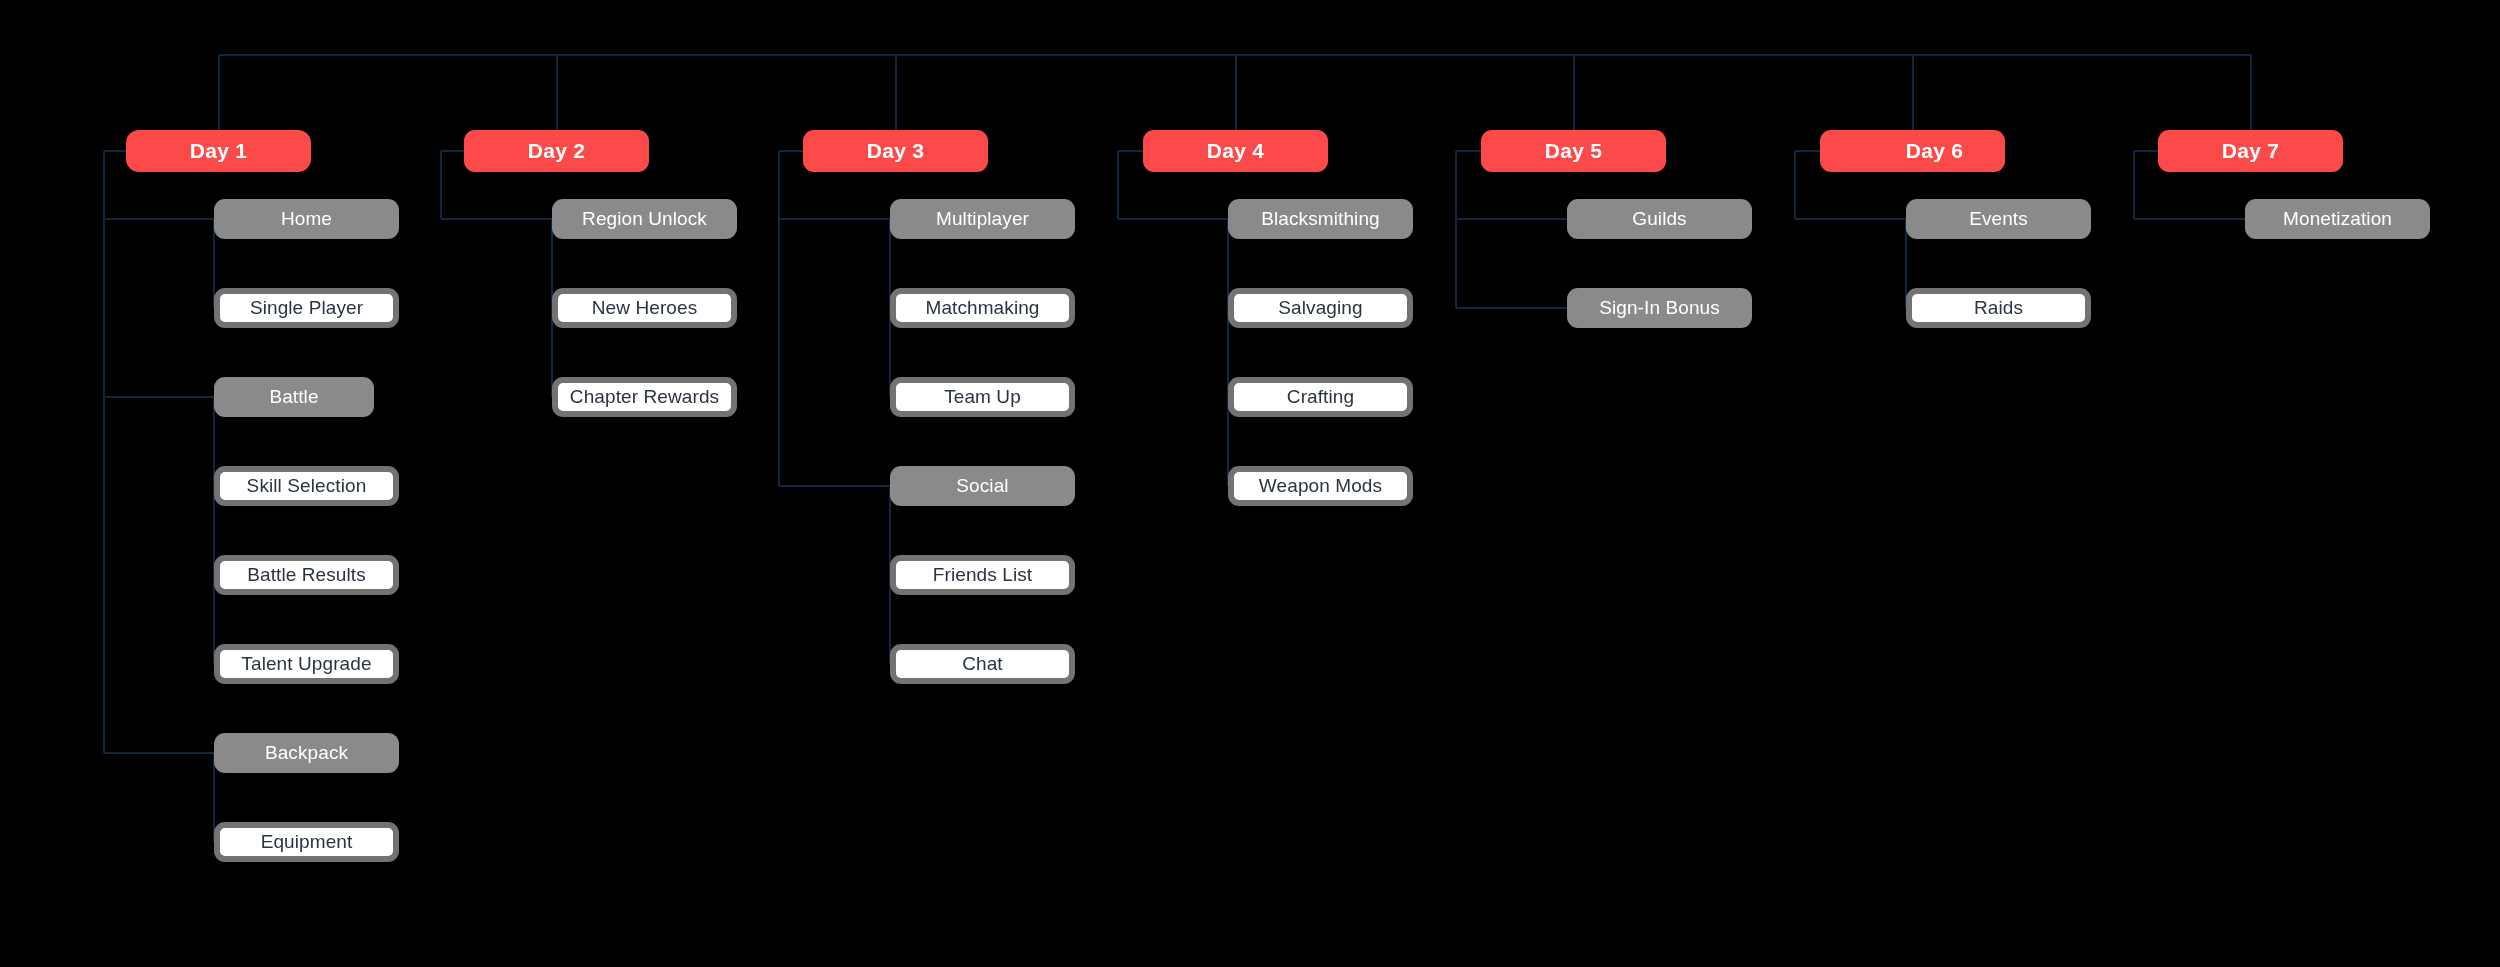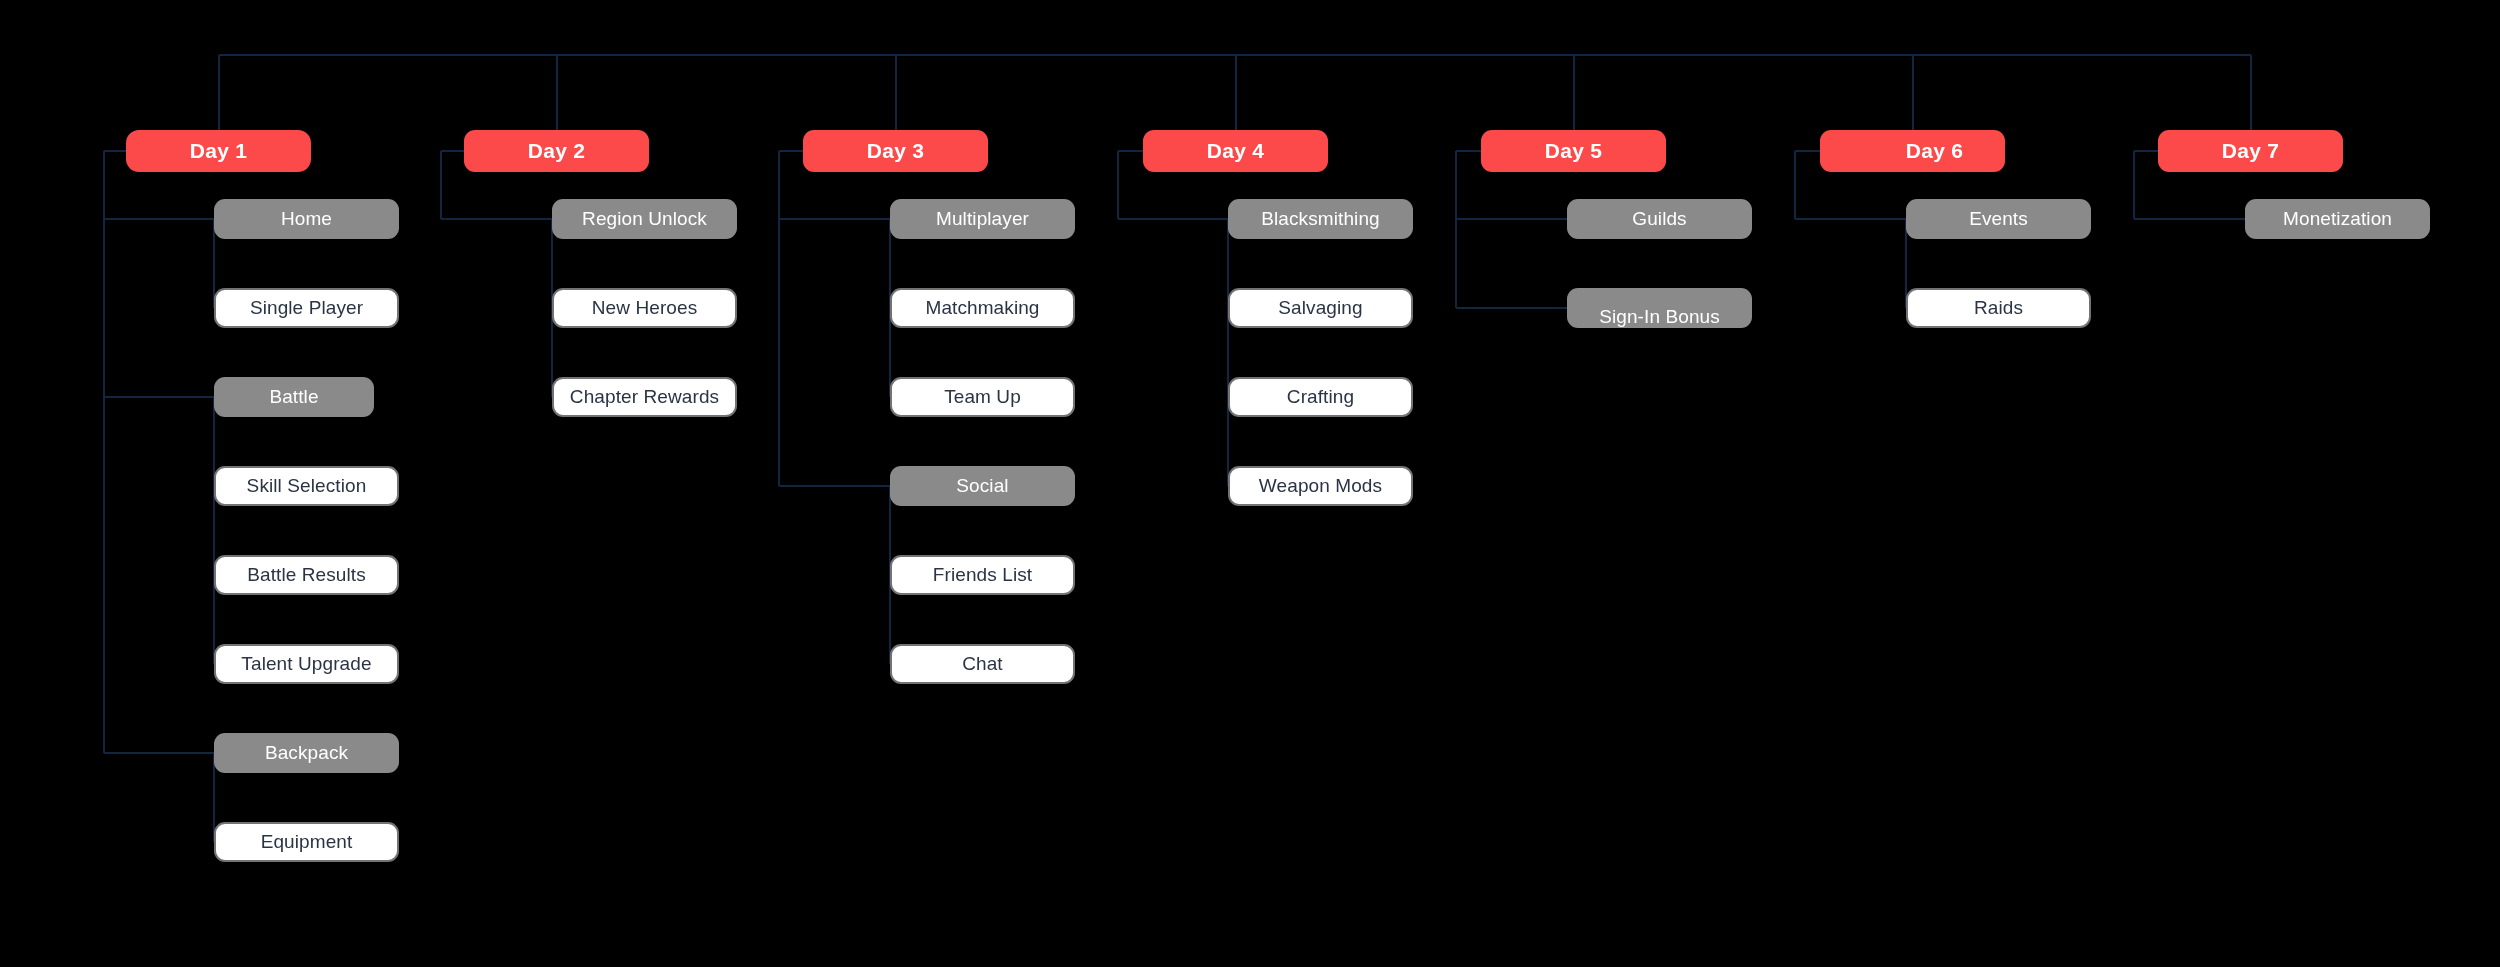--- a/index.html
+++ b/index.html
@@ -44,21 +44,21 @@
     height:40px;
     border-radius:11px;
   }
   .node.leaf{
     background:#ffffff;
     color:#2b3445;
     font-weight:400;
     font-size:19px;
     height:40px;
     border-radius:11px;
-    border:2px solid #737373;
+    border:6px solid #737373;
   }
 </style>
 </head>
 <body>
 
 <div id="stage">
   <svg id="wires" viewBox="0 0 2500 967" preserveAspectRatio="none">
       <line x1="218.5" y1="55" x2="2250.5" y2="55" stroke="#12263f" stroke-width="2" shape-rendering="crispEdges"></line>
       <line x1="218.5" y1="55" x2="218.5" y2="130" stroke="#12263f" stroke-width="2" shape-rendering="crispEdges"></line>
       <line x1="104" y1="151" x2="126" y2="151" stroke="#12263f" stroke-width="2" shape-rendering="crispEdges"></line>
@@ -191,21 +191,21 @@
       </div>
       <div class="node leaf" style="left: 1228px; top: 466px; width: 185px;">
         <span>Weapon Mods</span>
       </div>
       <div class="node day" style="left: 1481px; top: 130px; width: 185px;">
         <span>Day 5</span>
       </div>
       <div class="node cat" style="left: 1567px; top: 199px; width: 185px;">
         <span>Guilds</span>
       </div>
-      <div class="node cat" style="left: 1567px; top: 288px; width: 185px; align-items: flex-end;">
+      <div class="node cat" style="left: 1567px; top: 288px; width: 185px;">
         <span>Sign-In Bonus</span>
       </div>
       <div class="node day" style="left: 1820px; top: 130px; width: 185px; padding-left: 44px;">
         <span>Day 6</span>
       </div>
       <div class="node cat" style="left: 1906px; top: 199px; width: 185px;">
         <span>Events</span>
       </div>
       <div class="node leaf" style="left: 1906px; top: 288px; width: 185px;">
         <span>Raids</span>

